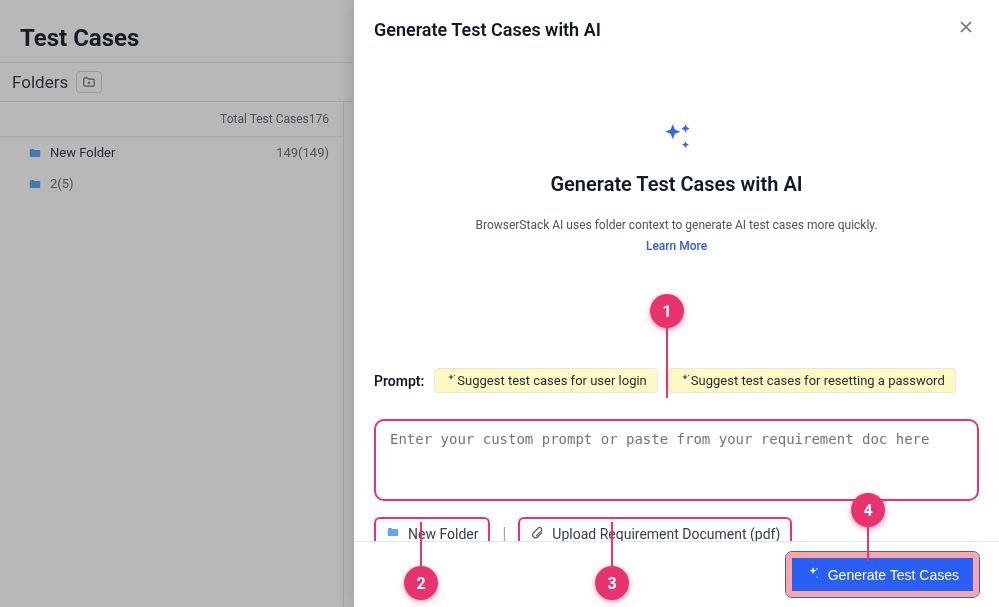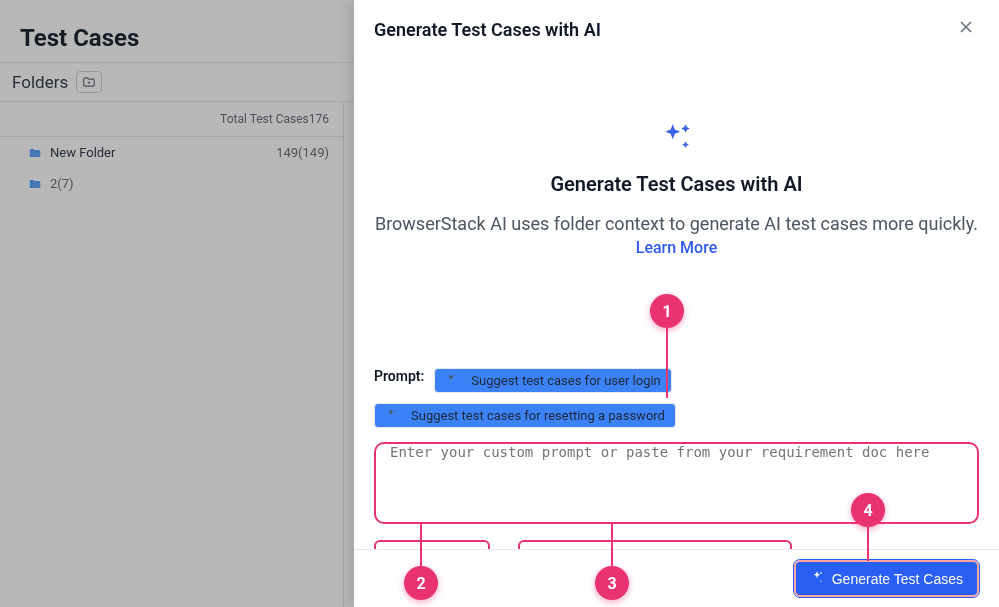--- a/index.html
+++ b/index.html
@@ -23,37 +23,37 @@
 
   
   .modal { position: absolute; top: 0; right: 0; width: 645px; height: 607px; background: #fff; z-index: 30; box-shadow: -4px 0 14px rgba(0,0,0,0.12); display: flex; flex-direction: column; }
   .modal-header { display: flex; align-items: center; padding: 14px 20px 10px 20px; }
   .modal-title { font-size: 18px; font-weight: 600; flex: 1; }
   .close-btn { color: #6b7280; padding: 4px; cursor: pointer; }
 
   .hero { margin-top: 66px; text-align: center; }
   .hero .sparkle-big { color: #3b63e6; display: inline-block; }
   .hero-title { margin-top: 14px; font-size: 20px; font-weight: 600; }
-  .hero-desc { margin-top: 14px; font-size: 18px; color: #4b5563; line-height: 1.55; }
-  .learn { display: inline-block; margin-top: 0; font-size: 16px; color: #2f5af2; font-weight: 500; text-decoration: none; }
+  .hero-desc { margin-top: 20px; font-size: 12px; color: #4b5563; line-height: 1.55; }
+  .learn { display: inline-block; margin-top: 0; font-size: 12px; color: #2f5af2; font-weight: 500; text-decoration: none; }
 
   .prompt-section { position: absolute; left: 20px; right: 20px; top: 368px; }
-  .prompt-row { display: flex; align-items: flex-start; gap: 10px; flex-wrap: wrap; }
+  .prompt-row { display: flex; align-items: center; gap: 10px; flex-wrap: wrap; }
   .prompt-label { font-size: 14px; font-weight: 600; }
-  .chip { display: inline-flex; align-items: center; gap: 14px; padding: 4px 10px; border: 1px solid #e5e7eb; border-radius: 4px; background: #3b82f6; font-size: 13px; color: #1f2937; cursor: pointer; }
+  .chip { display: inline-flex; align-items: center; gap: 0; padding: 4px 10px; border: 1px solid #e5e7eb; border-radius: 4px; background: #fef9c3; font-size: 13px; color: #1f2937; cursor: pointer; }
   .chip .spark { color: #374151; }
 
-  .prompt-input { margin-top: 14px; width: 100%; height: 82px; border: 2px solid #e8336f; border-radius: 10px; padding: 0 14px; font-size: 14px; color: #a16207; resize: none; outline: none; }
+  .prompt-input { margin-top: 26px; width: 100%; height: 82px; border: 2px solid #e8336f; border-radius: 10px; padding: 10px 14px; font-size: 14px; color: #a16207; resize: none; outline: none; }
 
   .below-row { display: flex; align-items: center; gap: 12px; margin-top: 12px; }
   .pill { display: inline-flex; align-items: center; gap: 8px; padding: 6px 10px; border: 2px solid #e8336f; border-radius: 6px; background: #fff; font-size: 14px; color: #374151; cursor: pointer; }
   .sep { color: #9ca3af; }
 
   .modal-footer { position: absolute; left: 0; right: 0; bottom: 0; border-top: 1px solid #e5e7eb; padding: 10px 20px; display: flex; justify-content: flex-end; background: #fff; }
-  .primary-btn { display: inline-flex; align-items: center; gap: 8px; background: #295ff4; color: #fff; border: 2px solid #fca5a5; outline: 1px solid #295ff4; border-radius: 6px; padding: 8px 14px; font-size: 14px; font-weight: 500; cursor: pointer; }
+  .primary-btn { display: inline-flex; align-items: center; gap: 8px; background: #295ff4; color: #fff; border: 6px solid #fca5a5; outline: 1px solid #295ff4; border-radius: 6px; padding: 8px 14px; font-size: 14px; font-weight: 500; cursor: pointer; }
 
   
   .callout { position: absolute; width: 34px; height: 34px; border-radius: 50%; background: #e8336f; color: #fff; display: flex; align-items: center; justify-content: center; font-weight: 700; font-size: 16px; box-shadow: 0 2px 6px rgba(232,51,111,0.45); z-index: 60; }
   .lead { position: absolute; background: #e8336f; z-index: 55; }
 </style>
 </head>
 <body>
 
 <div class="viewport">
 
@@ -81,21 +81,21 @@
           </span>
         <span class="name">New Folder</span>
         <span class="count">149(149)</span>
       </div>
       <div class="row">
         <span class="fld">
             <svg width="14" height="14" viewBox="0 0 24 24" fill="#60a5fa">
               <path d="M3 7a2 2 0 0 1 2-2h4l2 2h8a2 2 0 0 1 2 2v8a2 2 0 0 1-2 2H5a2 2 0 0 1-2-2z"></path>
             </svg>
           </span>
-        <span class="count">2(7)</span>
+        <span class="count">2(5)</span>
       </div>
     </div>
   </div>
 
   <div class="backdrop"></div>
 
   <div class="modal">
     <div class="modal-header">
       <div class="modal-title">Generate Test Cases with AI</div>
       <div class="close-btn">

